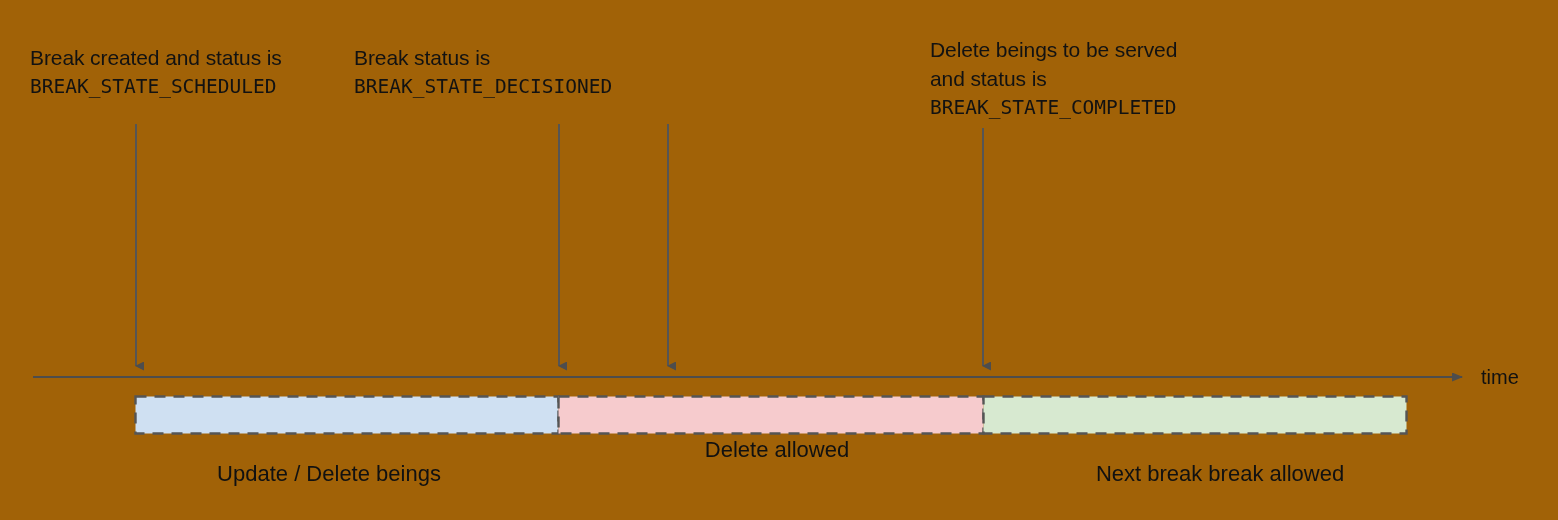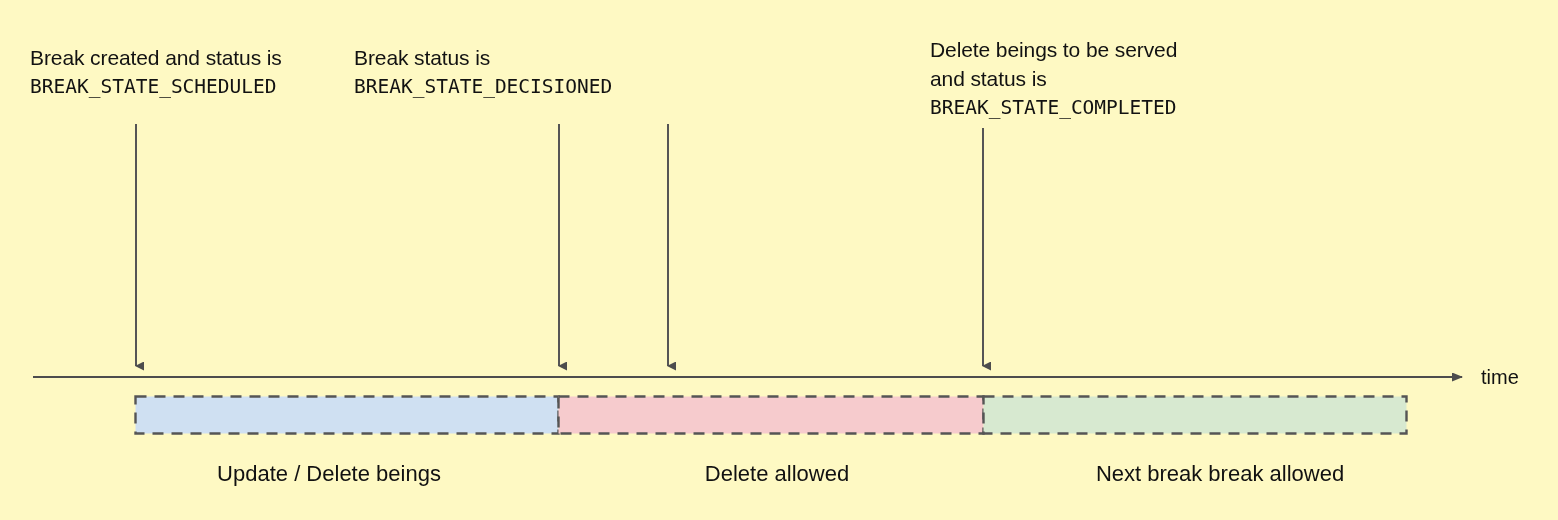--- a/index.html
+++ b/index.html
@@ -9,21 +9,21 @@
   }
   body {
     font-family: "Liberation Sans", sans-serif;
     color: #1a1a1a;
   }
   #diagram {
     position: relative;
     width: 1558px;
     height: 520px;
     overflow: hidden;
-    background: #fef9c3;
+    background: #a16207;
   }
 
   
   .anno {
     position: absolute;
     line-height: 29px;
     font-size: 21px;
     color: #121212;
     white-space: nowrap;
   }
@@ -107,16 +107,16 @@
     <line x1="33" y1="377" x2="1462" y2="377" stroke="#4d4d4d" stroke-width="2" marker-end="url(#arrowRight)"></line>
 
     <rect x="135.5" y="396.5" width="423" height="37" fill="#cfe0f2" stroke="#555555" stroke-width="2.4" stroke-dasharray="11 8"></rect>
     <rect x="558.5" y="396.5" width="425" height="37" fill="#f6cbcd" stroke="#555555" stroke-width="2.4" stroke-dasharray="11 8"></rect>
     <rect x="983.5" y="396.5" width="423" height="37" fill="#d7e9d0" stroke="#555555" stroke-width="2.4" stroke-dasharray="11 8"></rect>
   </svg>
 
   <div class="axis-caption" style="left:1481px; top:366px;">time</div>
 
   <div class="seg-caption" style="left:329px; top:461px;">Update / Delete beings</div>
-  <div class="seg-caption" style="left:777px; top:461px;">Delete allowed</div>
+  <div class="seg-caption" style="left:777px; top:437px;">Delete allowed</div>
   <div class="seg-caption" style="left:1220px; top:461px;">Next break break allowed</div>
 
 </div>
 
 </body></html>

